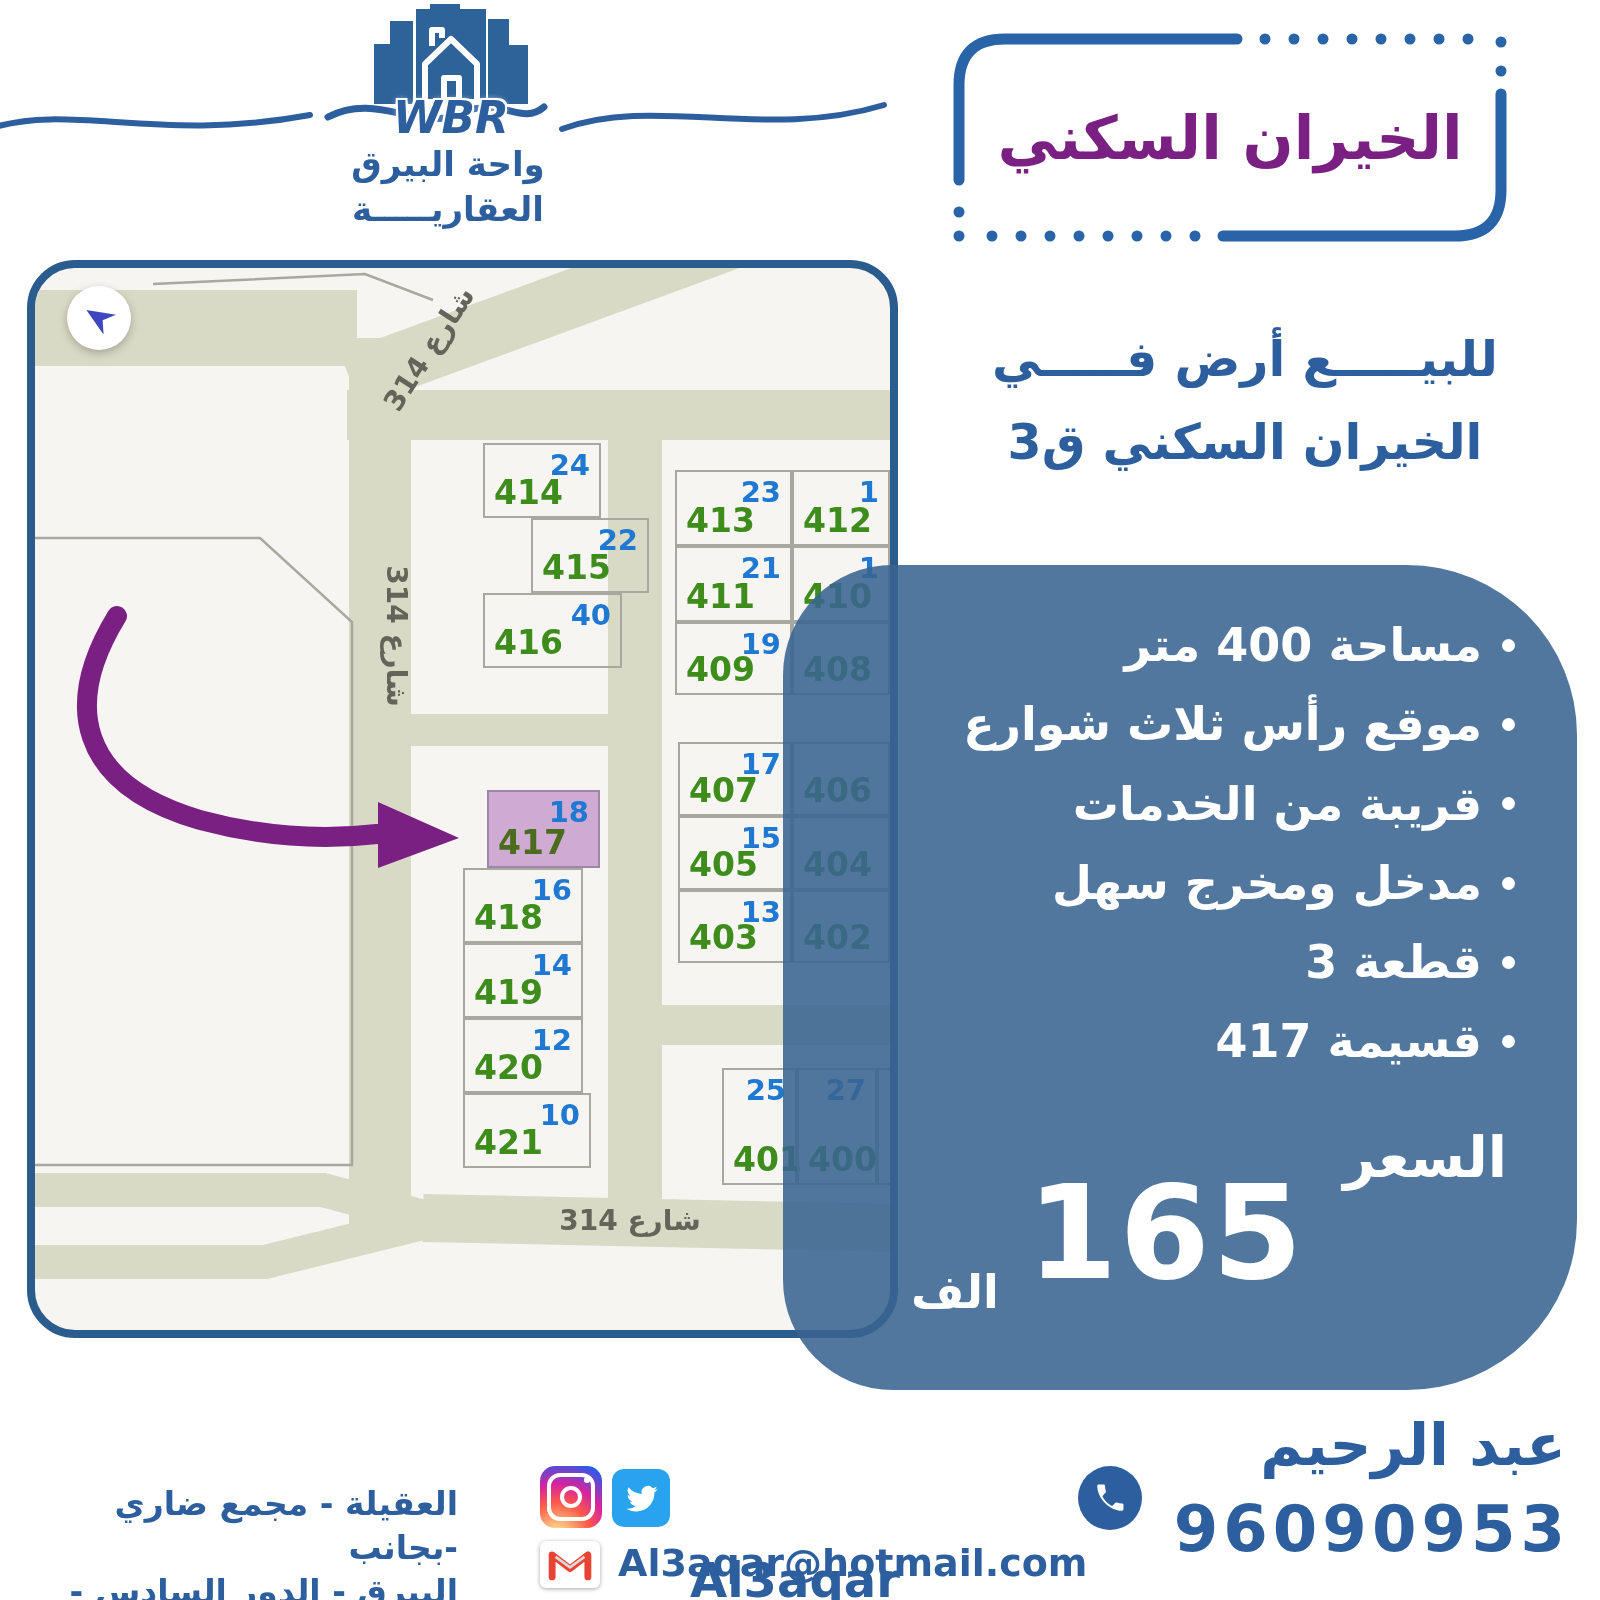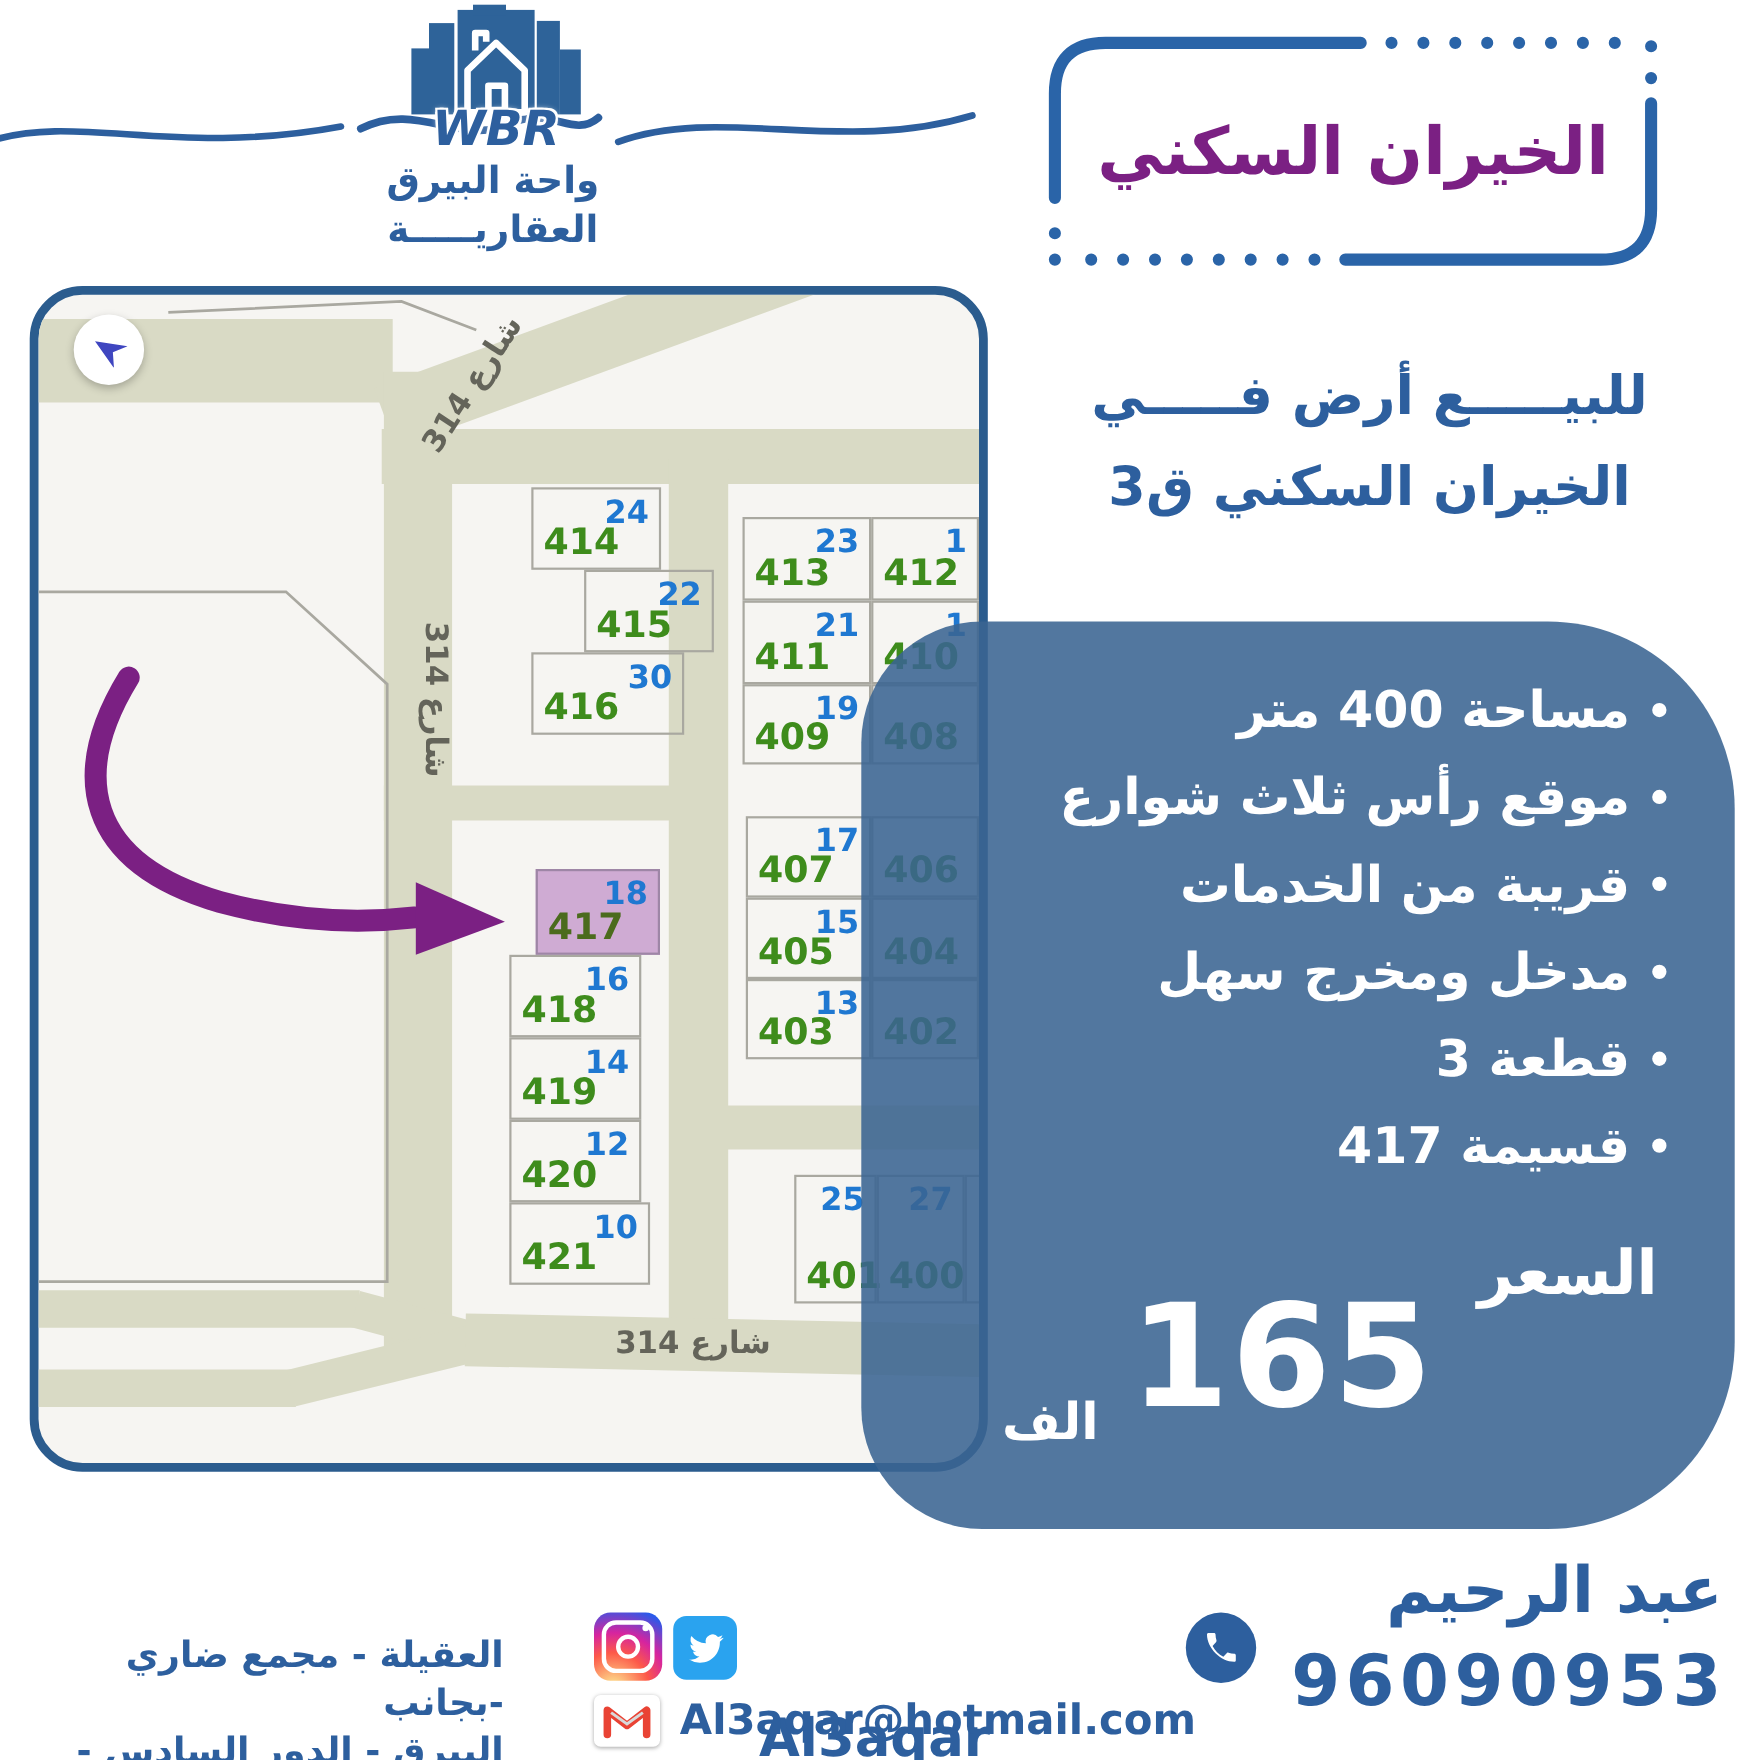--- a/index.html
+++ b/index.html
@@ -165,21 +165,21 @@
         <div class="plot" style="left: 448px; top: 175px; width: 118px; height: 75px;">
           <span class="g">414</span>
           <span class="b">24</span>
         </div>
         <div class="plot" style="left: 448px; top: 250px; width: 118px; height: 75px; margin-left: 48px;">
           <span class="g">415</span>
           <span class="b">22</span>
         </div>
         <div class="plot" style="left: 448px; top: 325px; width: 139px; height: 75px;">
           <span class="g">416</span>
-          <span class="b">30</span>
+          <span class="b">40</span>
         </div>
         <div class="plot hl" style="left: 428px; top: 522px; width: 113px; height: 78px; margin-left: 24px;">
           <span class="g">417</span>
           <span class="b">18</span>
         </div>
         <div class="plot" style="left: 428px; top: 600px; width: 120px; height: 75px;">
           <span class="g">418</span>
           <span class="b">16</span>
         </div>
         <div class="plot" style="left: 428px; top: 675px; width: 120px; height: 75px;">

